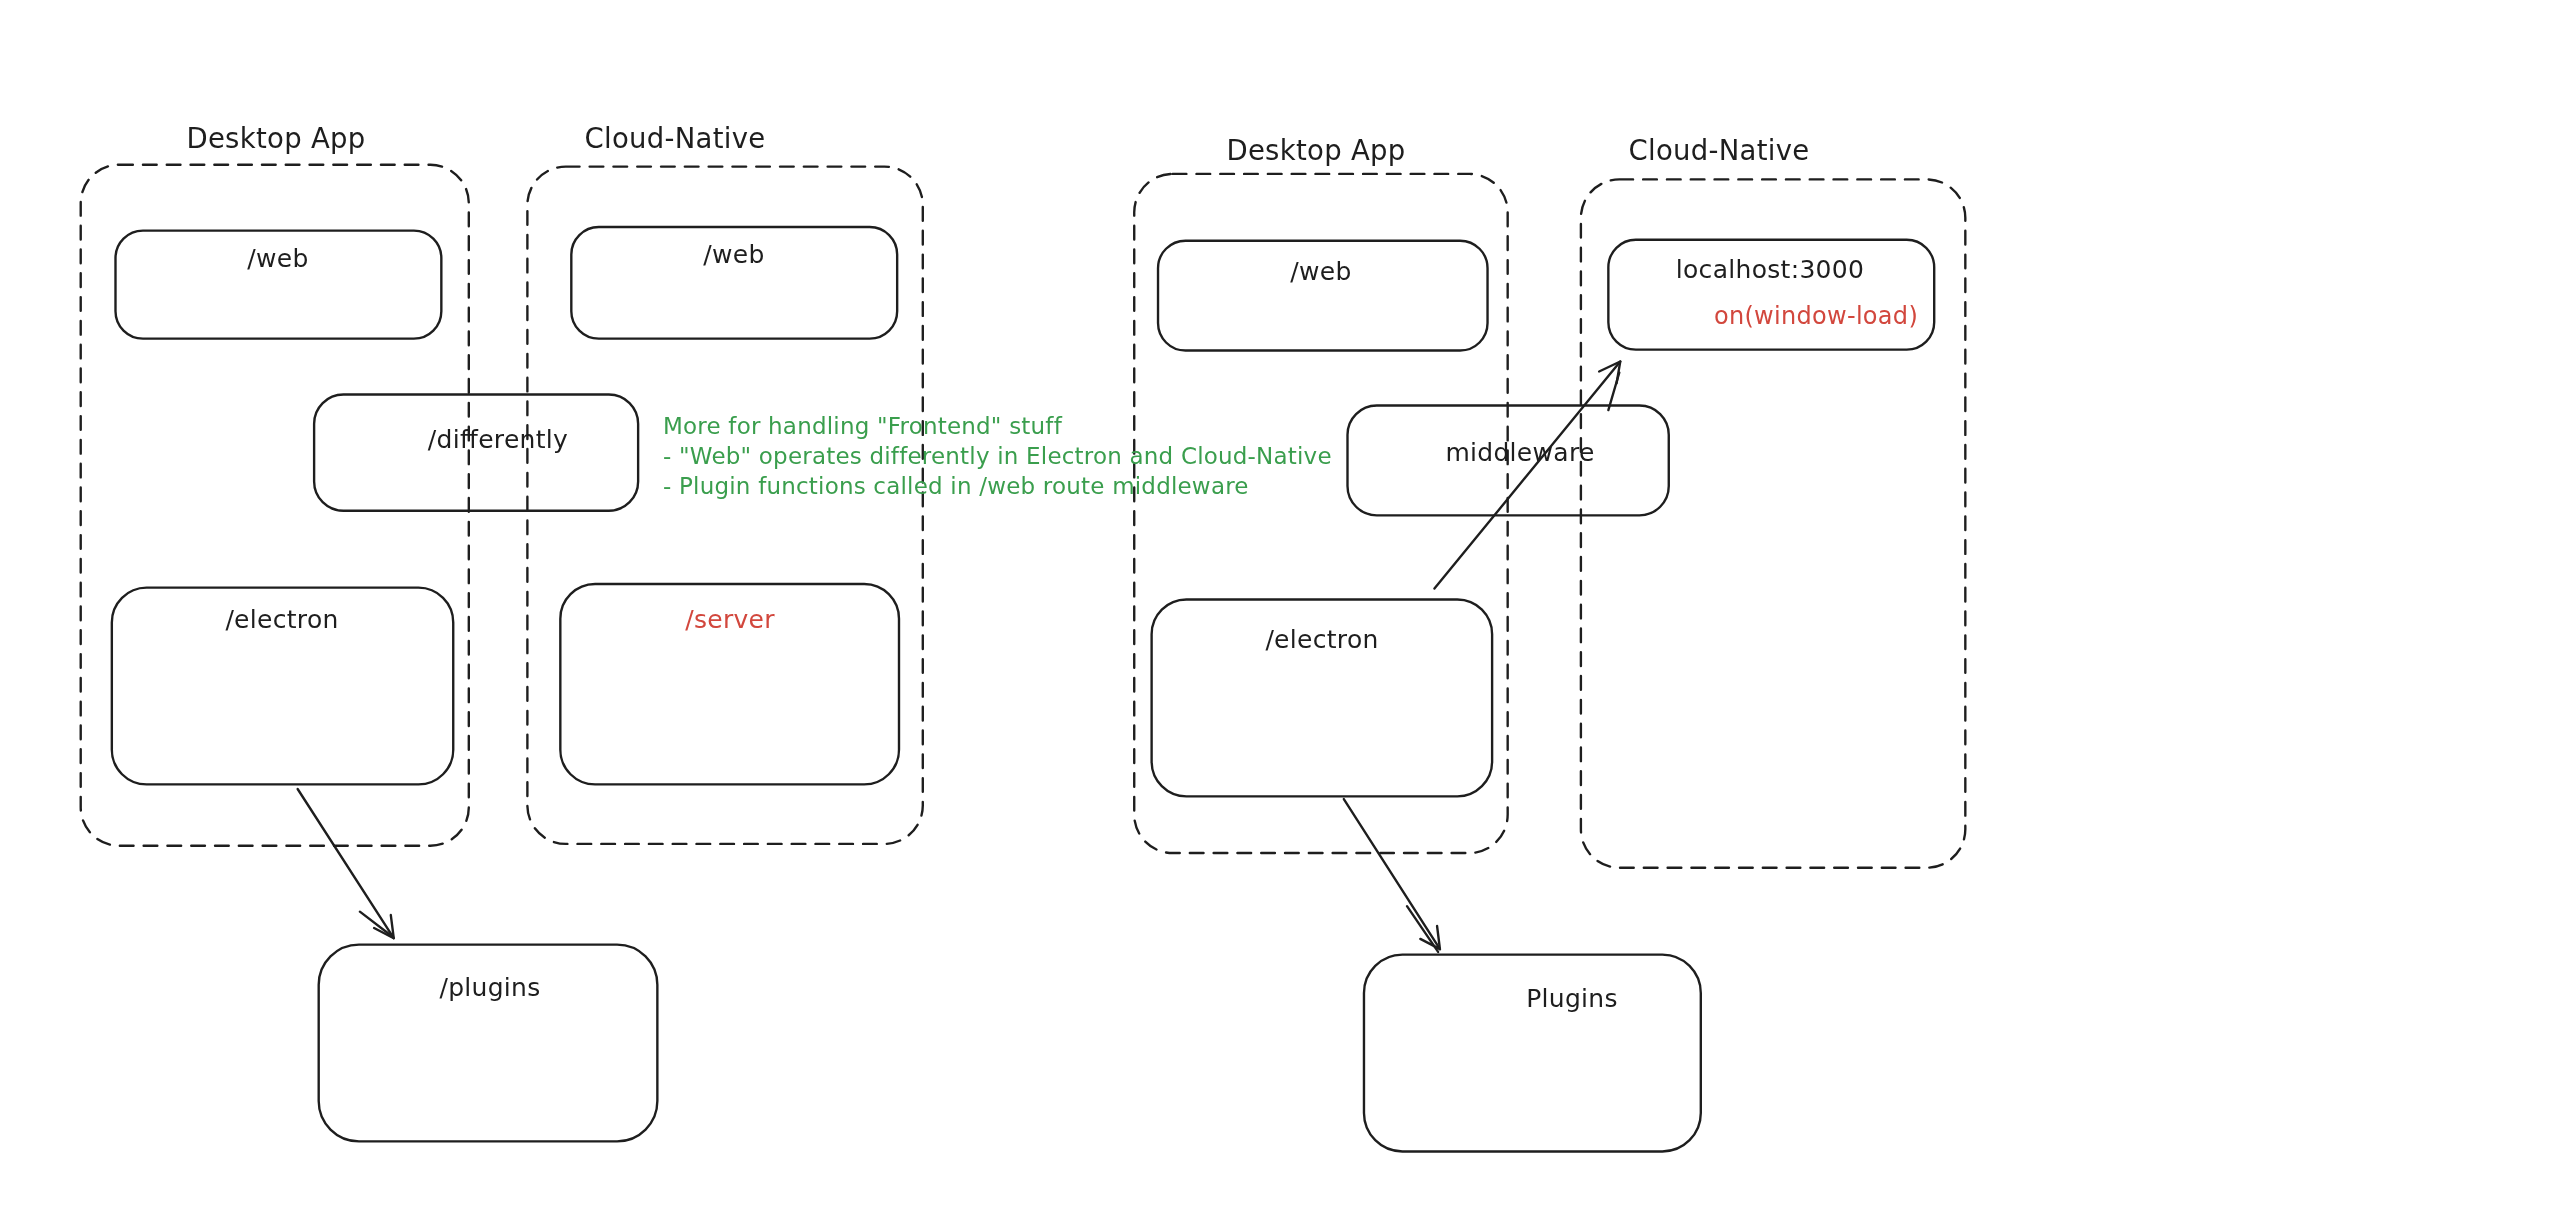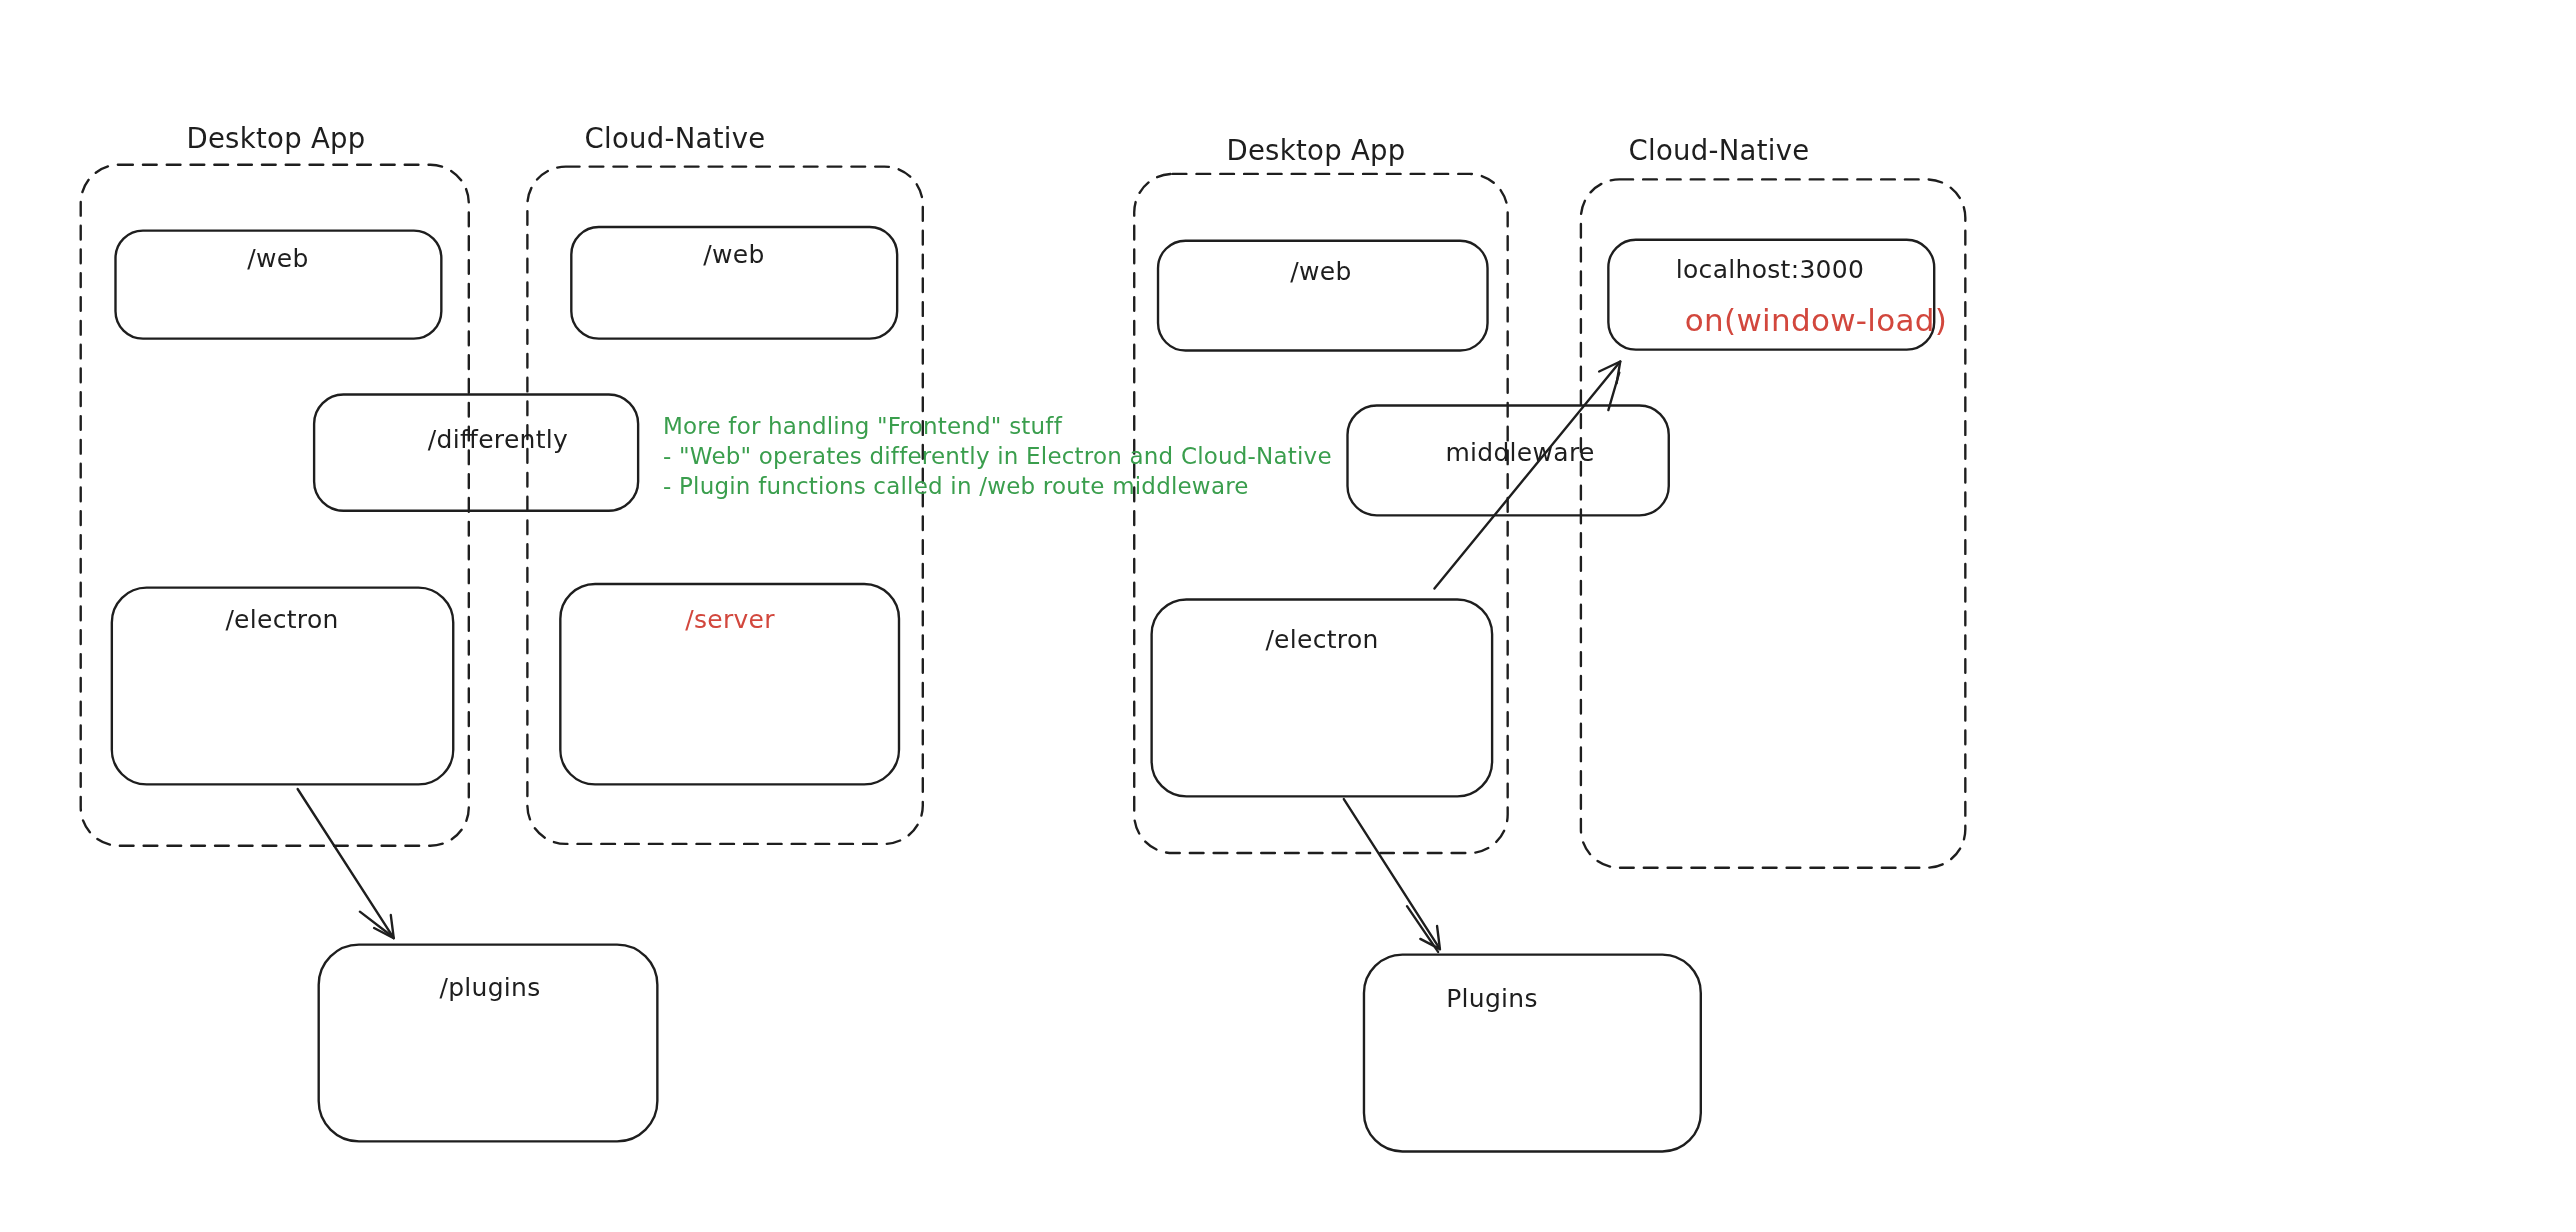--- a/index.html
+++ b/index.html
@@ -21,21 +21,21 @@
   .stroke-ink{stroke:var(--ink);fill:none;stroke-width:2.6;stroke-linecap:round;stroke-linejoin:round;}
   .dashed{stroke-dasharray:15 11;}
   .lbl{
     position:absolute;
     transform:translateX(-50%);
     white-space:nowrap;
     letter-spacing:0.3px;
   }
   .hdr{font-size:27.5px;}
   .box-label{font-size:25px;}
-  .sub-label{font-size:31px;}
+  .sub-label{font-size:24px;}
   .green{color:var(--green);}
   .red{color:var(--red);}
   .note{position:absolute;font-size:23px;line-height:30px;white-space:nowrap;letter-spacing:0.2px;}
   .note div{height:30px;}
 </style>
 </head>
 <body>
 
 <div class="canvas">
 
@@ -90,17 +90,17 @@
   </div>
 
   <div class="lbl hdr" style="left:1316px;top:134px">Desktop App</div>
   <div class="lbl hdr" style="left:1719px;top:134px">Cloud-Native</div>
 
   <div class="lbl box-label" style="left:1321px;top:257px">/web</div>
   <div class="lbl box-label" style="left:1770px;top:255px">localhost:3000</div>
   <div class="lbl sub-label red" style="left:1816px;top:302px">on(window-load)</div>
   <div class="lbl box-label" style="left:1520px;top:438px">middleware</div>
   <div class="lbl box-label" style="left:1322px;top:625px">/electron</div>
-  <div class="lbl box-label" style="left:1492px;top:984px">Plugins</div>
+  <div class="lbl box-label" style="left:1572px;top:984px">Plugins</div>
 
 
 </div>
 
 
 </body></html>

